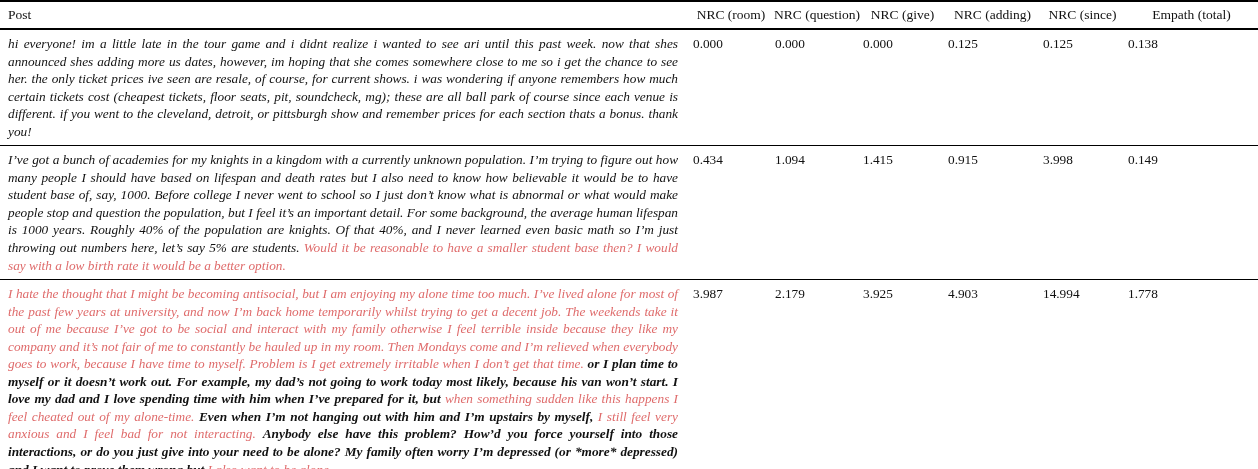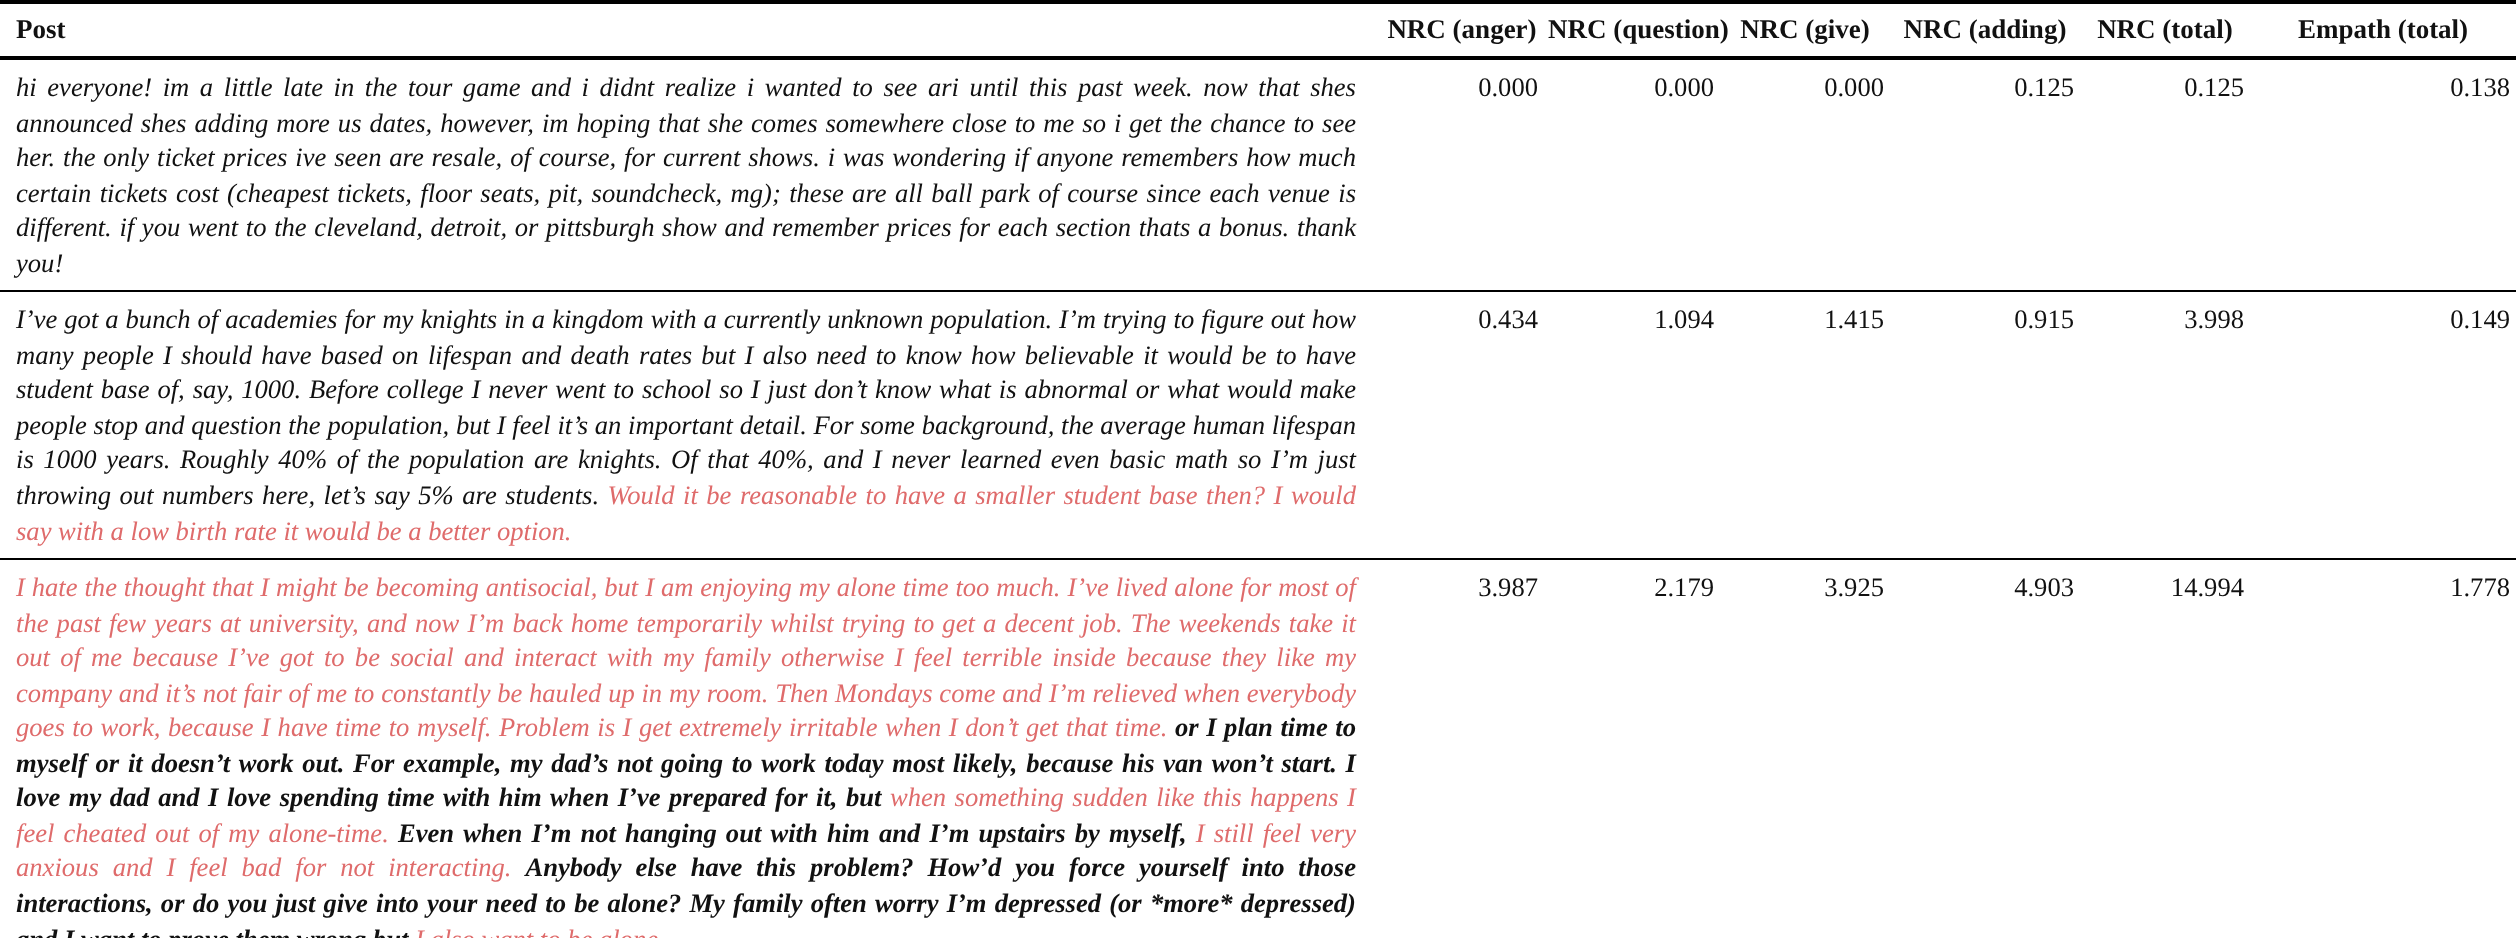--- a/index.html
+++ b/index.html
@@ -23,21 +23,21 @@
   col.c-post    { width: 690px; }
   col.c-anger   { width: 82px; }
   col.c-disgust { width: 88px; }
   col.c-fear    { width: 85px; }
   col.c-sadness { width: 95px; }
   col.c-total   { width: 85px; }
   col.c-empath  { width: 133px; }
 
   thead th {
     border-bottom: 2px solid #000;
-    font-weight: bold;
+    font-weight: normal;
     font-style: normal;
     font-size: 13.5px;
     padding: 5px 2px 5px 2px;
     text-align: center;
     white-space: nowrap;
   }
   thead th.post-col {
     text-align: left;
     padding-left: 8px;
   }
@@ -54,21 +54,21 @@
     font-style: italic;
     font-size: 13.3px;
     line-height: 17.55px;
     text-align: justify;
     padding-left: 8px;
     padding-right: 12px;
   }
   td.score-cell {
     font-style: normal;
     font-size: 13.3px;
-    text-align: right;
+    text-align: left;
     padding-top: 6px;
   }
   .seg-normal { color: #111111; }
   .seg-red    { color: var(--highlight-red, #df6b6b); }
   .seg-bold   { color: #111111; font-weight: bold; }
 </style>
 </head>
 <body>
 
 <table class="paper-table">
@@ -77,25 +77,25 @@
       <col class="c-anger">
       <col class="c-disgust">
       <col class="c-fear">
       <col class="c-sadness">
       <col class="c-total">
       <col class="c-empath">
   </colgroup>
   <thead>
     <tr>
         <th class="post-col">Post</th>
-        <th>NRC (anger)</th>
+        <th>NRC (room)</th>
         <th>NRC (question)</th>
         <th>NRC (give)</th>
         <th>NRC (adding)</th>
-        <th>NRC (total)</th>
+        <th>NRC (since)</th>
         <th>Empath (total)</th>
       </tr>
   </thead>
   <tbody>
       <tr>
         <td class="post-cell"><span class="seg-normal">hi everyone! im a little late in the tour game and i didnt realize i wanted to see ari until this past week. now that shes announced shes adding more us dates, however, im hoping that she comes somewhere close to me so i get the chance to see her. the only ticket prices ive seen are resale, of course, for current shows. i was wondering if anyone remembers how much certain tickets cost (cheapest tickets, floor seats, pit, soundcheck, mg); these are all ball park of course since each venue is different. if you went to the cleveland, detroit, or pittsburgh show and remember prices for each section thats a bonus. thank you!</span></td>
         <td class="score-cell">0.000</td>
         <td class="score-cell">0.000</td>
         <td class="score-cell">0.000</td>
         <td class="score-cell">0.125</td>

